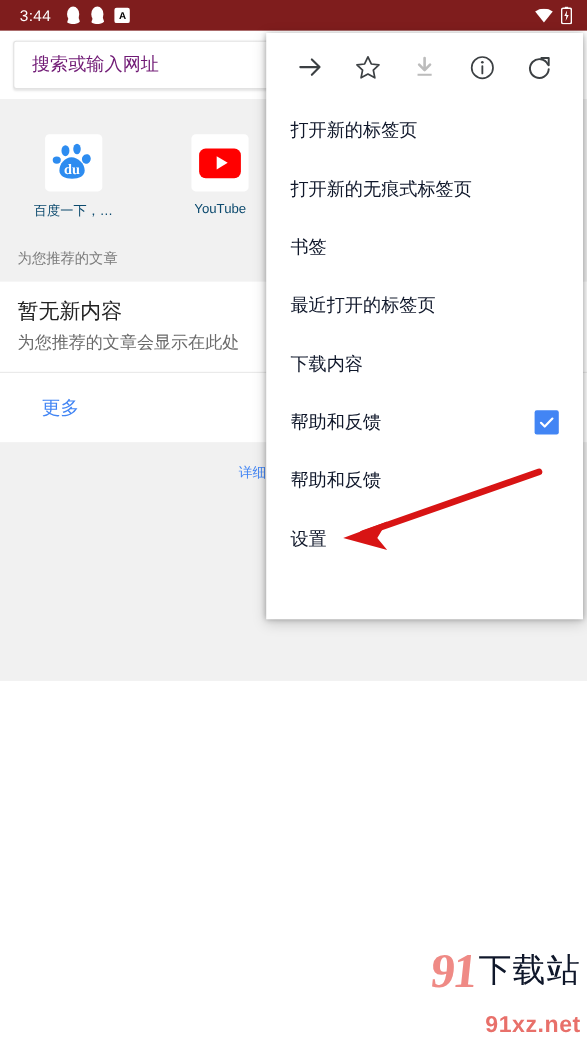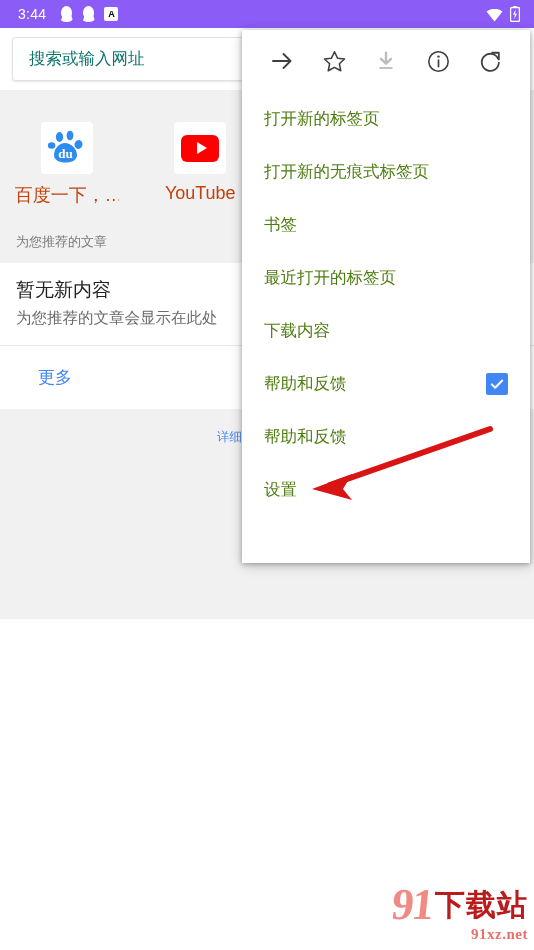--- a/index.html
+++ b/index.html
@@ -13,21 +13,21 @@
     position: relative;
     width: 534px; height: 950px;
     background: #ffffff;
     overflow: hidden;
   }
 
   
   #statusbar {
     position: absolute; left: 0; top: 0;
     width: 534px; height: 28px;
-    background: #8b5cf6;
+    background: #7f1d1d;
     display: flex; align-items: center;
     padding: 0 10px;
     justify-content: center;
   }
   #statusbar .clock {
     color: #ffffff; font-size: 14px; font-weight: 500;
     margin-left: 8px; letter-spacing: .3px;
   }
   .sb-icons-left { display: flex; align-items: center; gap: 9px; margin-left: 14px; }
   .sb-spacer { flex: 1; }
@@ -62,21 +62,21 @@
   #omnibox {
     margin: 0 12px;
     width: 510px; height: 44px;
     background: #fff;
     border: 1px solid #e2e2e2;
     border-radius: 3px;
     box-shadow: 0 1px 2px rgba(0,0,0,.10);
     display: flex; align-items: center;
     padding-left: 16px;
   }
-  #omnibox .ph { color: #0f766e; font-size: 16.5px; }
+  #omnibox .ph { color: #701a75; font-size: 16.5px; }
 
   
   #ntp {
     position: absolute; left: 0; top: 90px;
     width: 534px; height: 860px;
     background: #f1f1f1;
   }
   #tiles {
     padding-top: 32px;
     display: grid;
@@ -86,21 +86,21 @@
   }
   .tile { width: 106px; display: flex; flex-direction: column; align-items: center; }
   .tile-ico {
     width: 52px; height: 52px; border-radius: 4px;
     display: flex; align-items: center; justify-content: center;
     overflow: hidden;
   }
   .tile-ico.white { background: #ffffff; }
   .tile-ico.grey  { background: #787878; color: #fff; font-size: 26px; font-weight: 400; font-family: "Liberation Serif", serif; }
   .tile-label {
-    margin-top: 9px; font-size: 18px; color: #c2410c;
+    margin-top: 9px; font-size: 12px; color: #0c4a6e;
     max-width: 104px; white-space: nowrap; overflow: hidden; text-overflow: clip;
     text-align: right;
   }
   .yt-badge {
     width: 38px; height: 27px; background: #ff0000; border-radius: 6px;
     display: flex; align-items: center; justify-content: center;
   }
   .yt-badge .play {
     width: 0; height: 0;
     border-left: 10px solid #fff;
@@ -155,21 +155,21 @@
   #menu-iconrow {
     height: 62px;
     display: flex; align-items: center; justify-content: space-around;
     padding: 0 14px;
   }
   .m-ico { width: 26px; height: 26px; display: flex; align-items: center; justify-content: center; }
   .m-item {
     height: 53px;
     display: flex; align-items: center;
     padding: 0 22px;
-    font-size: 16.5px; color: #4d7c0f;
+    font-size: 16.5px; color: #0f172a;
     position: relative;
   }
   .m-item .lbl { flex: 1; }
   .checkbox {
     width: 22px; height: 22px;
     background: #4285f4;
     border-radius: 2px;
     display: flex; align-items: center; justify-content: center;
   }
 
@@ -191,27 +191,27 @@
   #watermark .wm-top {
     display: flex; align-items: center; justify-content: flex-end;
   }
   #watermark .wm-91 {
     font-size: 44px; font-weight: bold; color: #ef8a85;
     font-family: "Liberation Serif", serif;
     letter-spacing: -2px;
     transform: skewX(-6deg);
   }
   #watermark .wm-cn {
-    font-size: 30px; font-weight: bold; color: #b91c1c;
+    font-size: 30px; font-weight: normal; color: #0f172a;
     margin-left: 3px; letter-spacing: 1px;
   }
   #watermark .wm-url {
-    margin-top: 0;
-    font-size: 15px; font-weight: bold; color: #e8706a;
-    font-family: Liberation Serif, serif;
+    margin-top: 16px;
+    font-size: 21px; font-weight: bold; color: #e8706a;
+    font-family: Liberation Sans, sans-serif;
     letter-spacing: .5px;
   }
 </style>
 </head>
 <body>
 
 <div id="screen">
 
   <div id="statusbar">
     <span class="clock">3:44</span>

